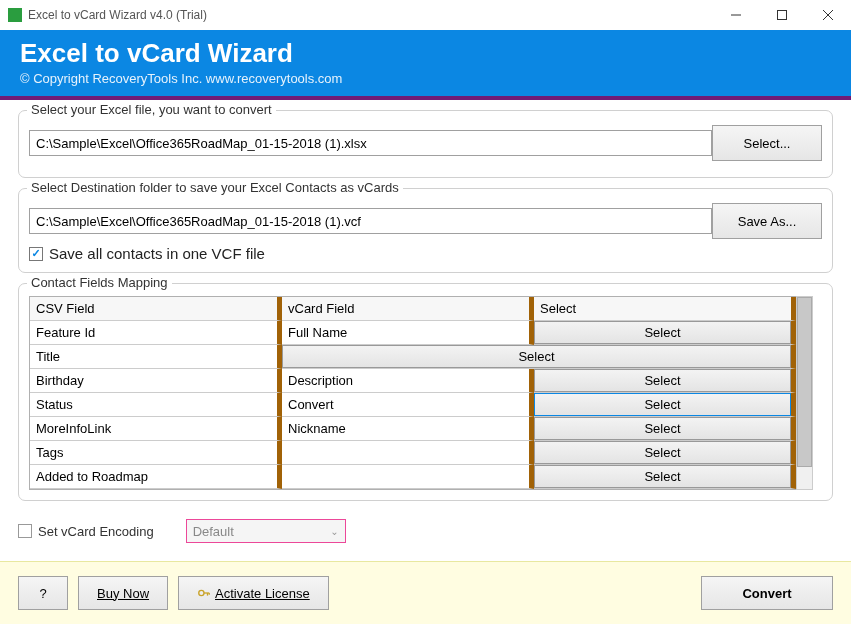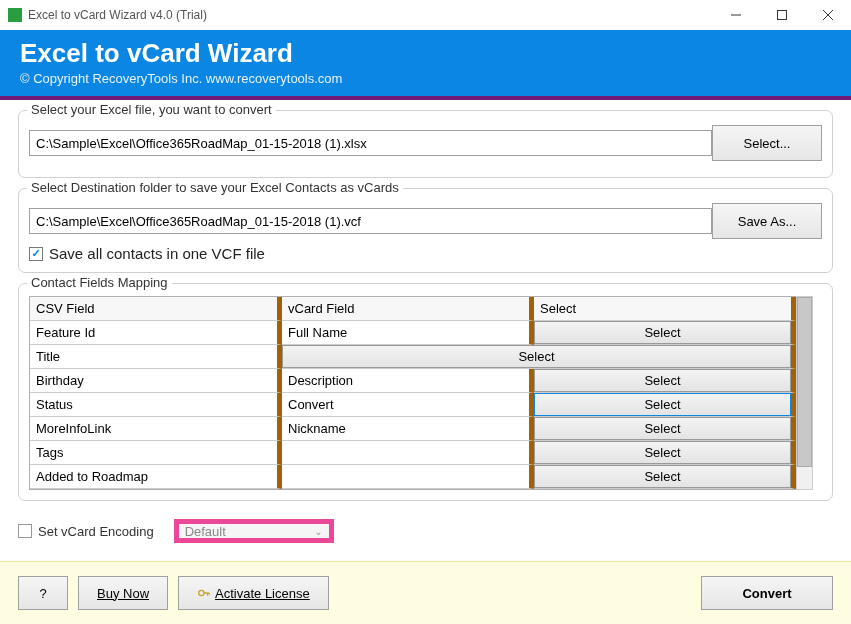--- a/index.html
+++ b/index.html
@@ -35,24 +35,24 @@
 .mapping-table .trow.header-row { background: #f7f7f7; }
 .mapping-table .cell { border-right: 5px solid #a16207; border-bottom: 1px solid #ccc; padding: 2px 6px; font-size: 13px; display: flex; align-items: center; overflow: hidden; }
 .mapping-table .c1 { width: 252px; }
 .mapping-table .c2 { width: 252px; }
 .mapping-table .c3 { flex: 1; padding: 0; }
 .select-btn { width: 100%; height: 100%; background: linear-gradient(#f3f3f3,#e4e4e4); border: 1px solid #999; font-size: 13px; cursor: pointer; margin: 0; }
 .select-btn.focused { outline: 1px solid #0b87e3; outline-offset: -1px; border-color: #0b87e3; }
 .scrollbar-v { width: 17px; background: #f0f0f0; border: 1px solid #ccc; position: relative; }
 .scrollbar-v .thumb { position: absolute; top: 0; left: 0; right: 0; height: 170px; background: #c8c8c8; border: 1px solid #aaa; }
 
-.encoding-row { display: flex; align-items: center; gap: 20px; padding: 8px 18px 16px 18px; }
+.encoding-row { display: flex; align-items: center; gap: 32px; padding: 8px 18px 16px 18px; }
 .encoding-row .chk-unchecked { width: 14px; height: 14px; border: 1px solid #999; background: #fff; }
 .encoding-row .lbl { color: #333; font-size: 13px; }
-.encoding-select { width: 160px; height: 24px; border: 5px solid #ec4899; background: #f5f5f5; color: #888; padding: 0 6px; display: flex; align-items: center; justify-content: space-between; }
+.encoding-select { width: 160px; height: 24px; border: 1px solid #ec4899; background: #f5f5f5; color: #888; padding: 0 6px; display: flex; align-items: center; justify-content: space-between; }
 .encoding-select .arrow { font-size: 10px; color: #999; }
 
 .footer { background: #fffde1; border-top: 1px solid #e8e8a0; padding: 14px 18px; display: flex; align-items: center; gap: 10px; position: absolute; bottom: 0; left: 0; right: 0; }
 .footer .std-btn { min-width: 0; padding: 0 18px; height: 34px; }
 .footer .help-btn { width: 50px; }
 .footer .spacer { flex: 1; }
 .footer .convert-btn { font-weight: bold; width: 132px; }
 .key-icon { display: inline-block; width: 14px; height: 14px; margin-right: 4px; vertical-align: -2px; }
 .underline { text-decoration: underline; }
 </style>

